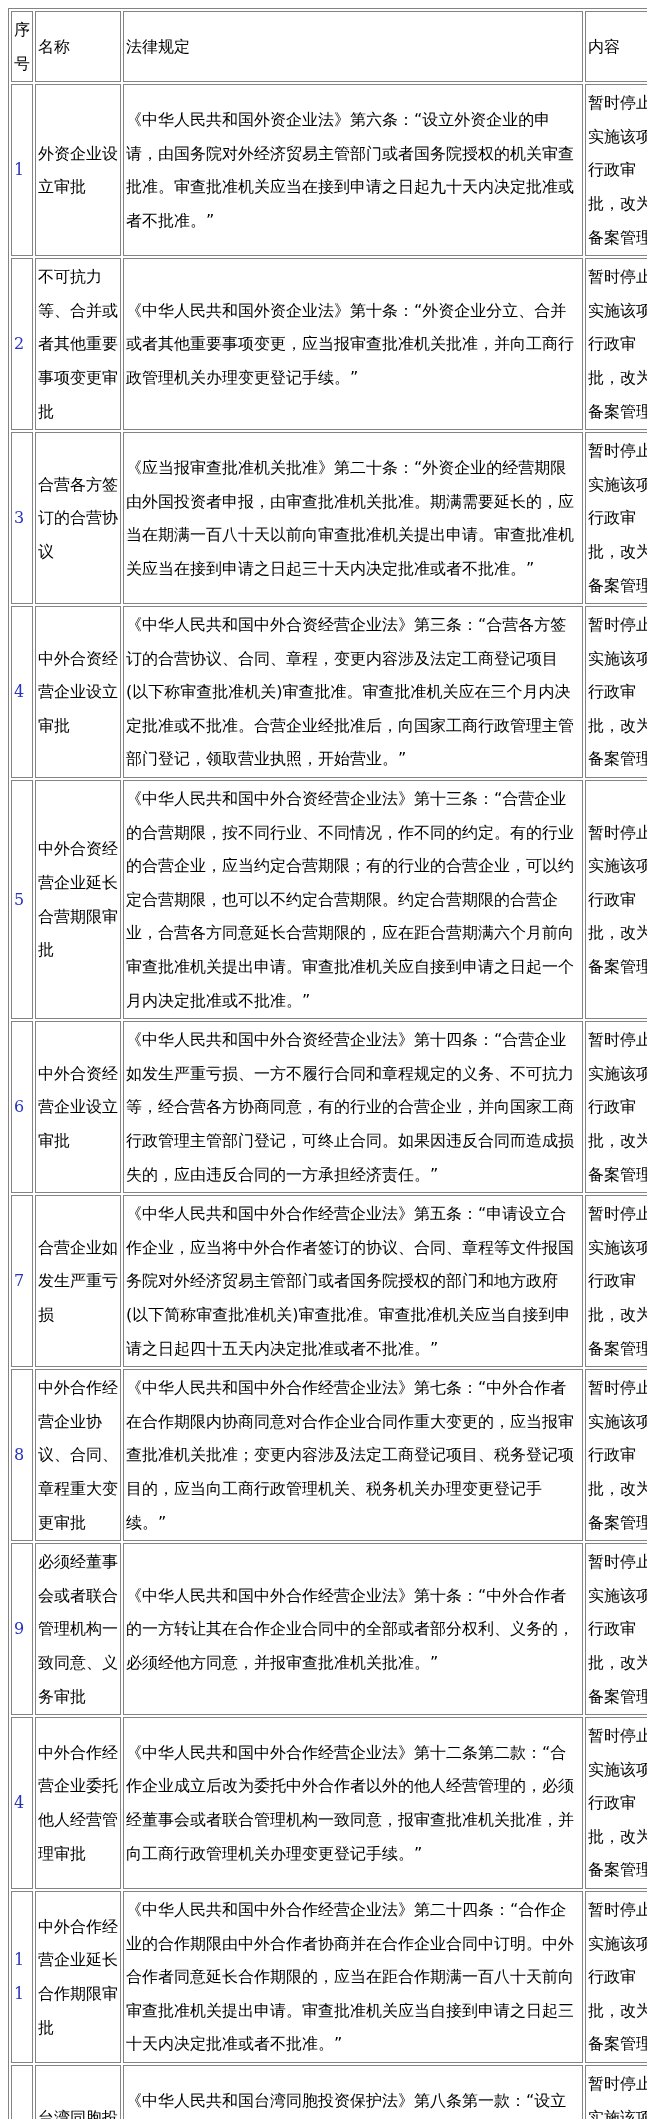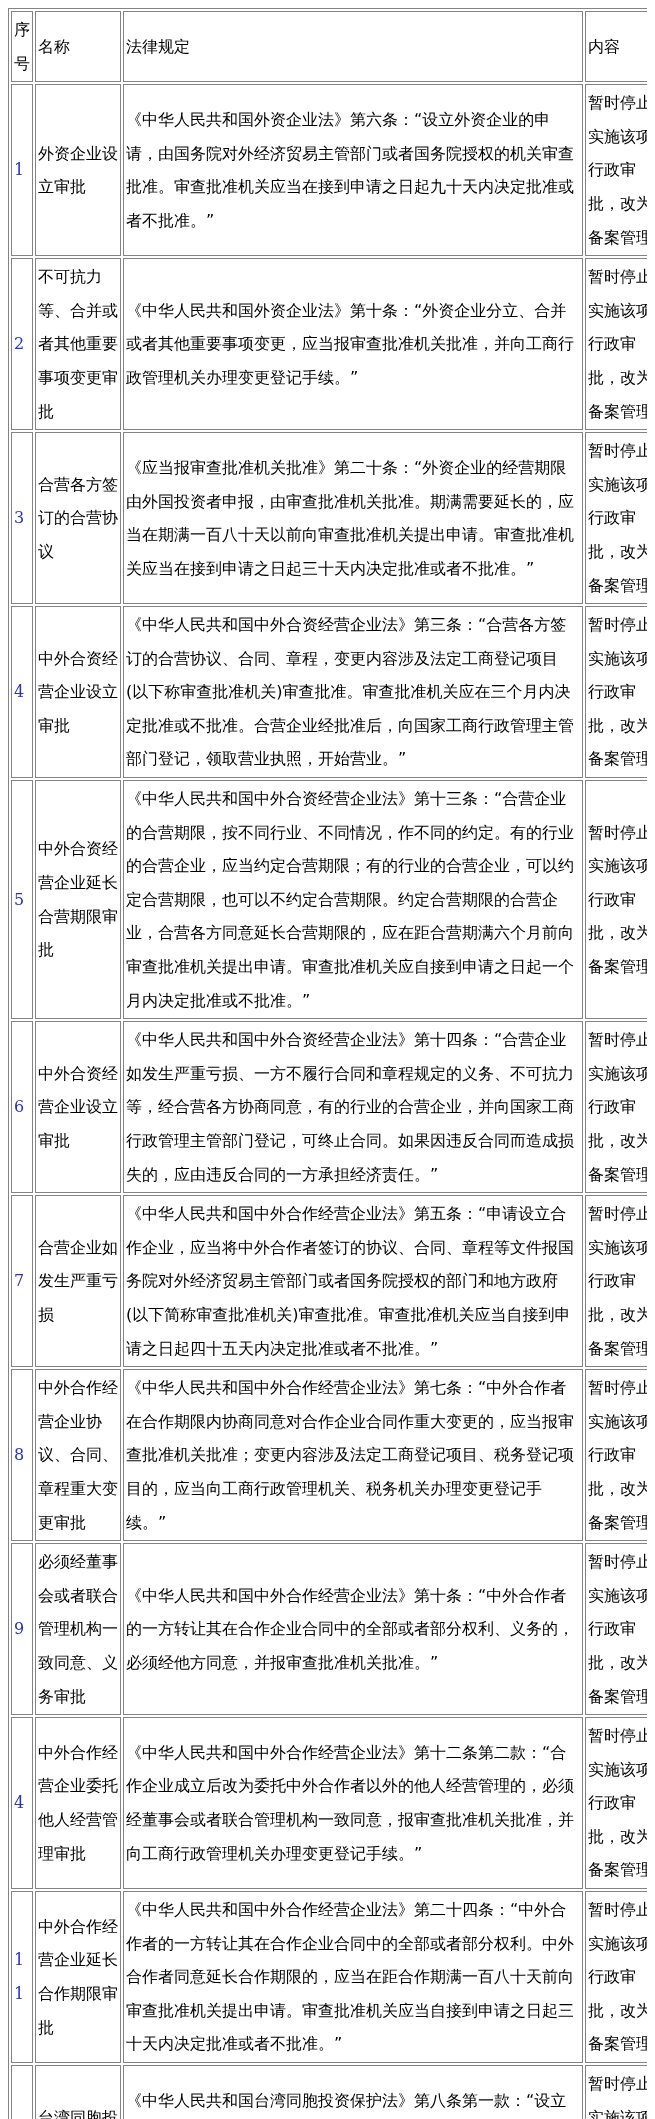--- a/index.html
+++ b/index.html
@@ -117,21 +117,21 @@
       </tr>
       <tr>
         <td class="col-num">4</td>
         <td class="col-name">中外合作经营企业委托他人经营管理审批</td>
         <td class="col-law">《中华人民共和国中外合作经营企业法》第十二条第二款：“合作企业成立后改为委托中外合作者以外的他人经营管理的，必须经董事会或者联合管理机构一致同意，报审查批准机关批准，并向工商行政管理机关办理变更登记手续。”</td>
         <td class="col-content">暂时停止实施该项行政审批，改为备案管理</td>
       </tr>
       <tr>
         <td class="col-num">11</td>
         <td class="col-name">中外合作经营企业延长合作期限审批</td>
-        <td class="col-law">《中华人民共和国中外合作经营企业法》第二十四条：“中外合作者的一方转让其在合作企业合同中的全部或者部分权利。中外合作者同意延长合作期限的，应当在距合作期满一百八十天前向审查批准机关提出申请。审查批准机关应当自接到申请之日起三十天内决定批准或者不批准。”</td>
+        <td class="col-law">《中华人民共和国中外合作经营企业法》第二十四条：“合作企业的合作期限由中外合作者协商并在合作企业合同中订明。中外合作者同意延长合作期限的，应当在距合作期满一百八十天前向审查批准机关提出申请。审查批准机关应当自接到申请之日起三十天内决定批准或者不批准。”</td>
         <td class="col-content">暂时停止实施该项行政审批，改为备案管理</td>
       </tr>
       <tr>
         <td class="col-num">12</td>
         <td class="col-name">台湾同胞投资企业设立审批</td>
         <td class="col-law">《中华人民共和国台湾同胞投资保护法》第八条第一款：“设立台湾同胞投资企业，应当向国务院规定的部门或者国务院规定的地方人民政府提出申请，接到申请的审批机关应当自接到全部申请文件之日起四十五日内决定批准或者不批准。”</td>
         <td class="col-content">暂时停止实施该项行政审批，改为备案管理</td>
       </tr>
     </tbody>
 </table>

